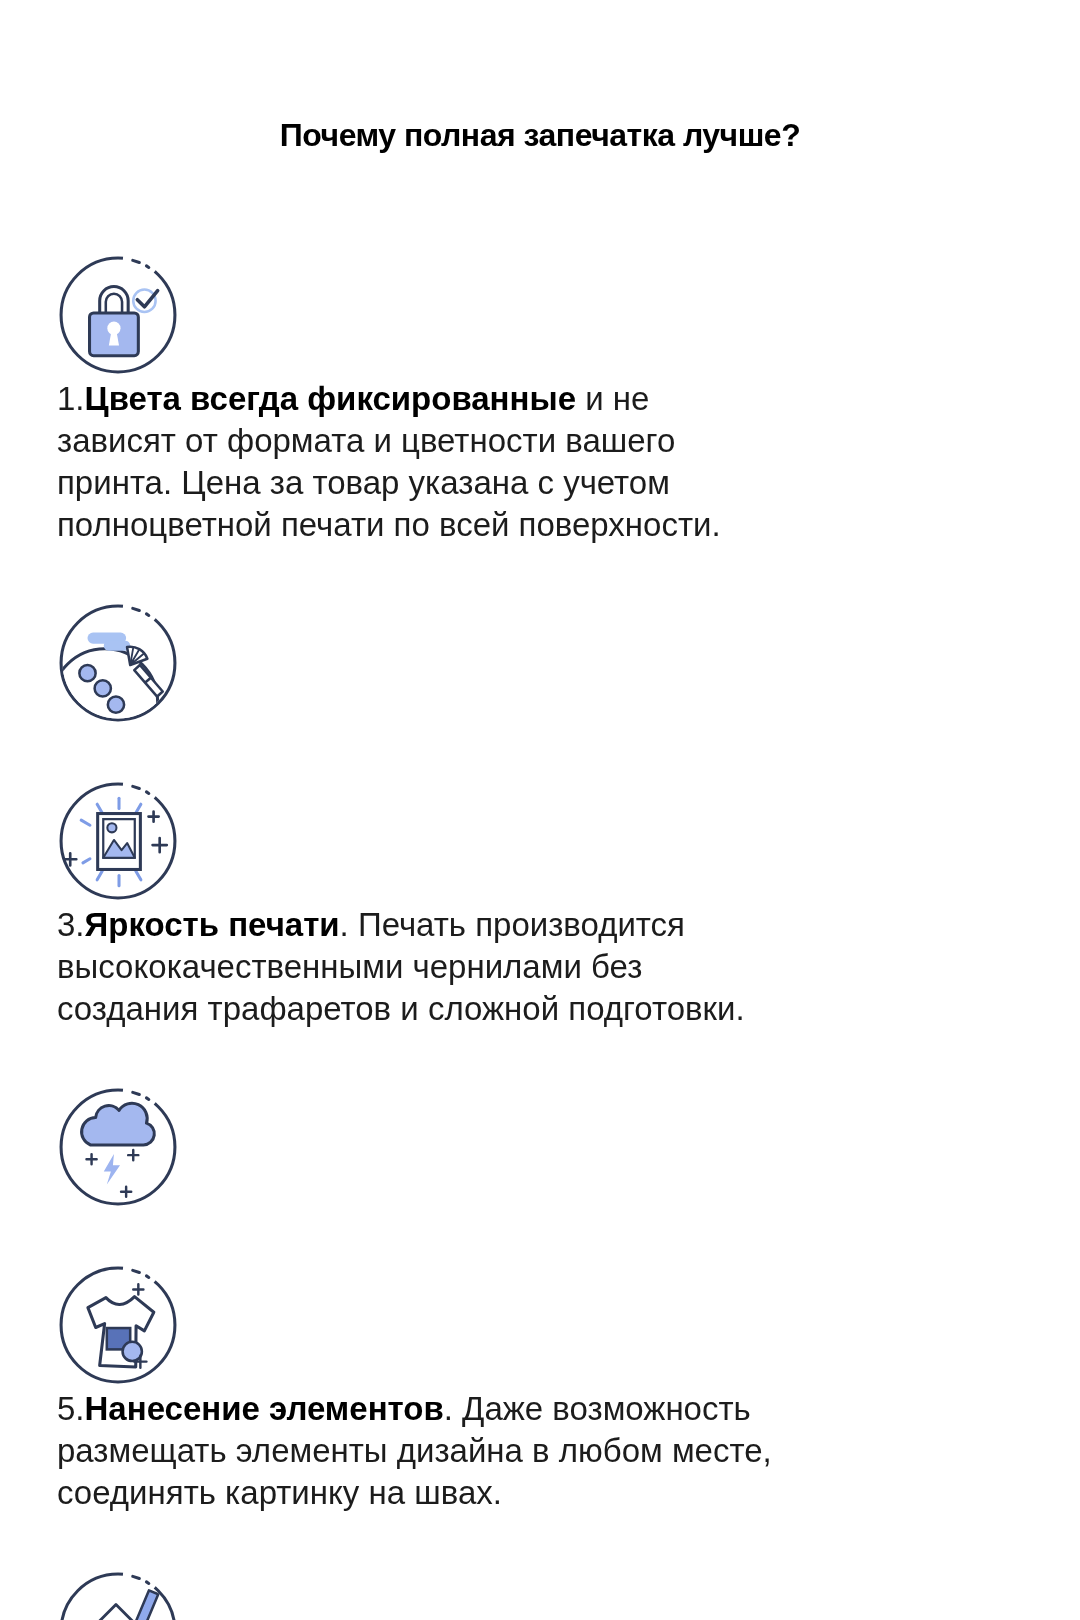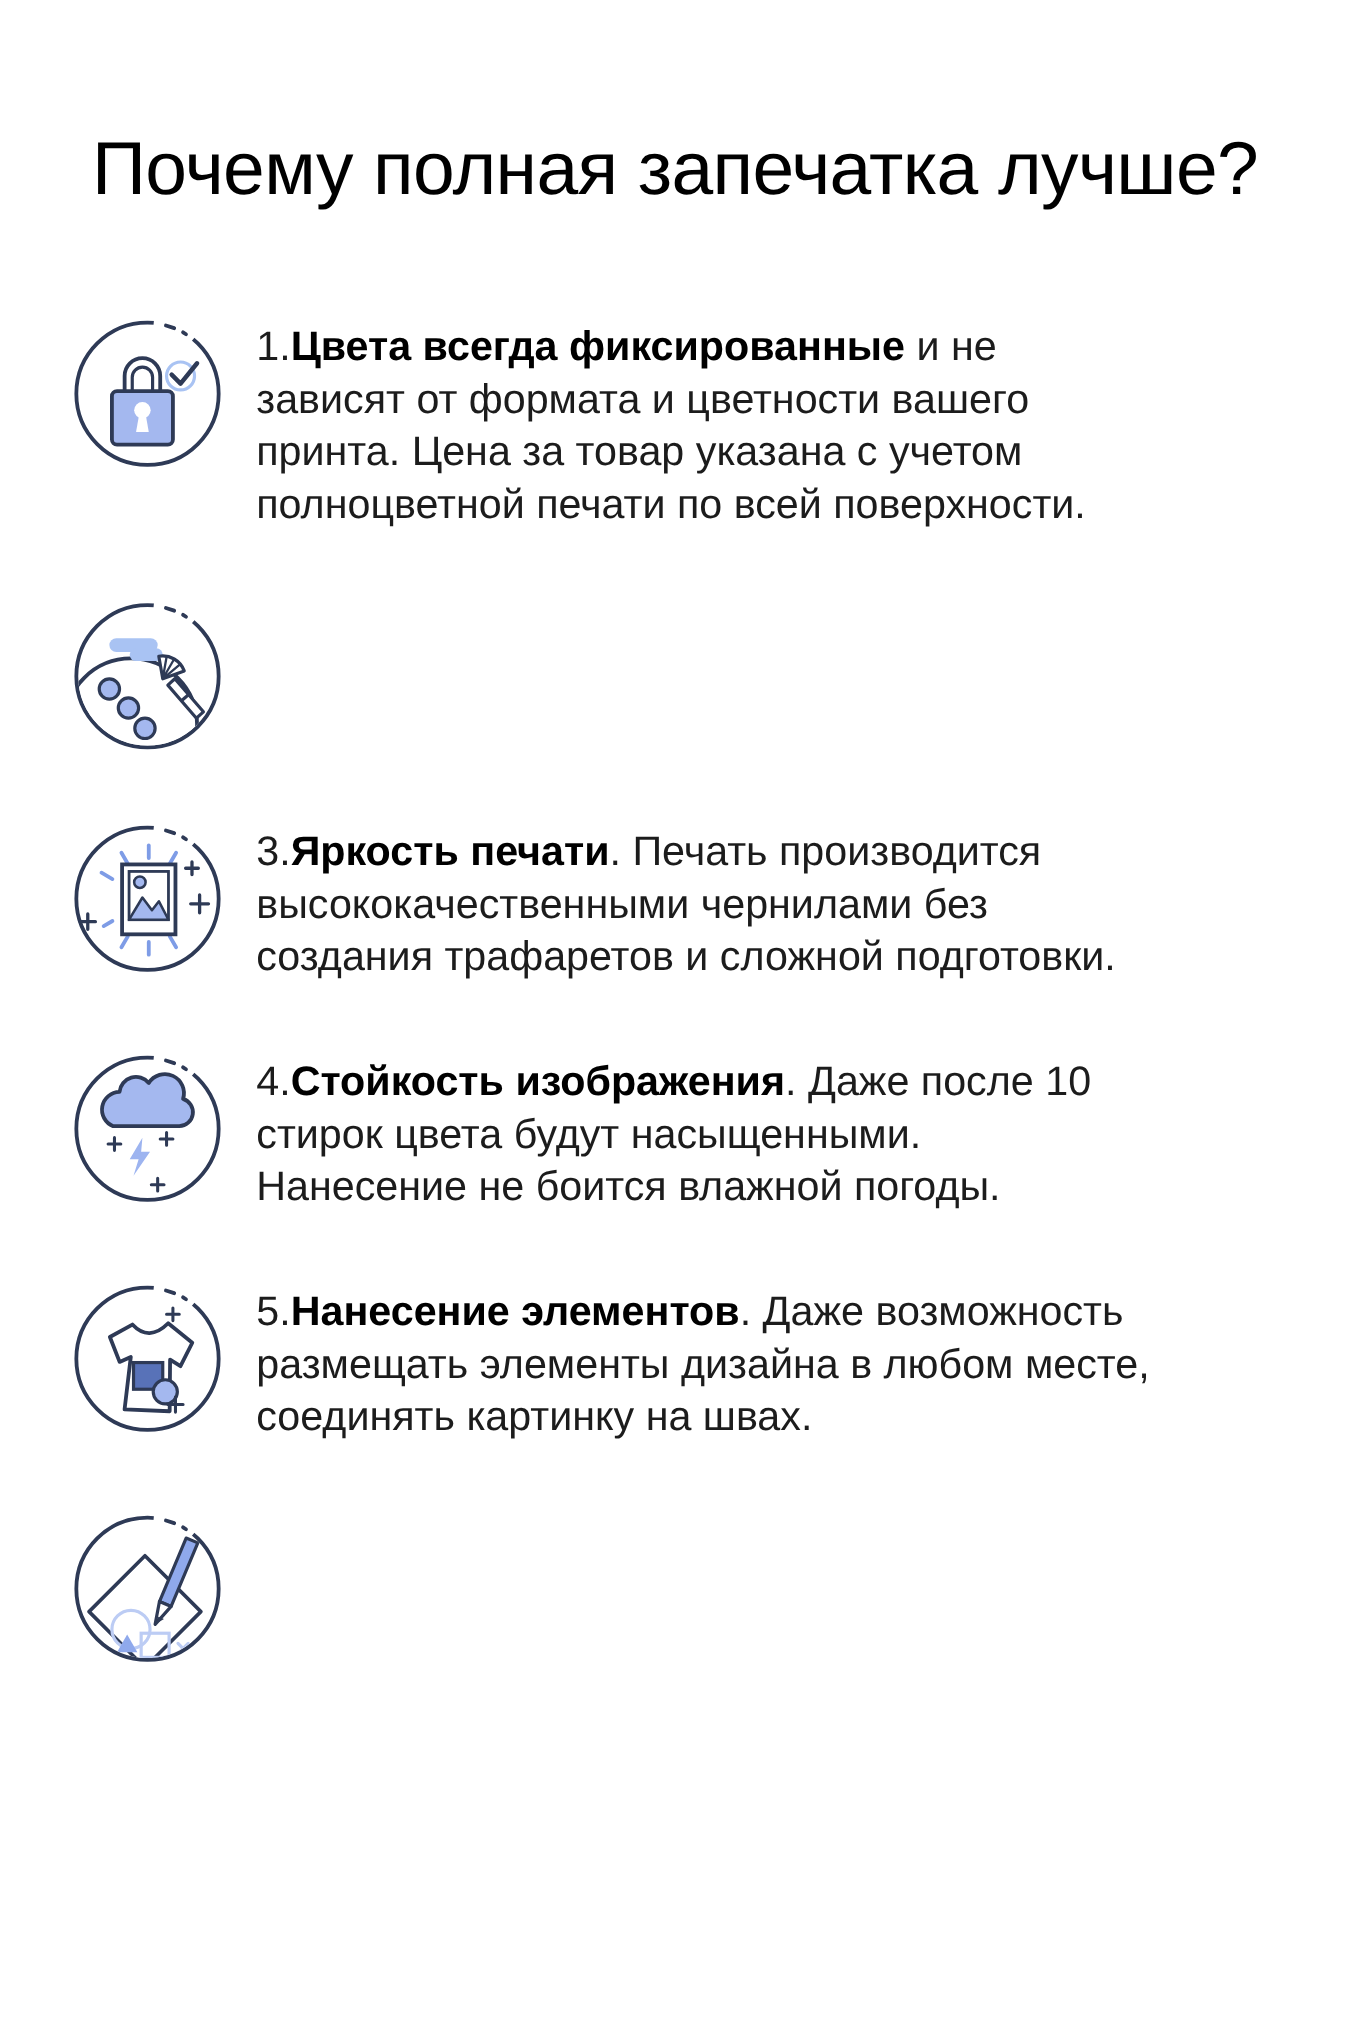--- a/index.html
+++ b/index.html
@@ -5,25 +5,25 @@
   html,body{margin:0;padding:0;background:#ffffff;}
   body{
     width:1080px;height:1620px;overflow:hidden;
     font-family:"Liberation Sans","DejaVu Sans",sans-serif;
     color:#1b1b1b;
   }
   .page{width:1080px;height:1620px;position:relative;}
   .title{
     margin:0;padding:106px 40px 0 40px;
     text-align:center;
-    font-size:60px;font-weight:400;color:#000;
+    font-size:32px;font-weight:700;color:#000;
     letter-spacing:-0.5px;line-height:58px;
   }
   .items{padding:90px 0 0 57px;}
-  .item{display:flex;align-items:flex-start;margin-bottom:56px;}
+  .item{display:flex;align-items:flex-start;margin-bottom:56px;flex-direction:column;}
   .icon-wrap{flex:0 0 122px;width:122px;height:122px;margin-right:26px;}
   .icon-wrap svg{width:122px;height:122px;display:block;}
   .item-text{
     margin:2px 0 0 0;width:845px;
     font-size:33px;line-height:42px;color:#1c1c1c;
     white-space:pre-line;
   }
   .item-text b{font-weight:700;color:#000;}
 </style>
 </head>
@@ -127,23 +127,20 @@
           <path d="M88 11.7 L90.3 13.2" stroke="#2e3a56" stroke-width="3" stroke-linecap="round"></path>
           <path d="M33 58 H85 A11 11 0 0 0 88 36.5 A15 15 0 0 0 61 24 A13 13 0 0 0 38 31 A14 14 0 0 0 33 58 Z" fill="#a4b8ef" stroke="#2e3a56" stroke-width="3" stroke-linejoin="round"></path>
           <path d="M56 67 L46 84 L53 84 L49 97 L62 78 L55 78 Z" fill="#9db4f0"></path>
           <g stroke="#2e3a56" stroke-width="2.4" stroke-linecap="round">
             <path d="M29 72 H39 M34 67 V77"></path>
             <path d="M70 68 H80 M75 63 V73"></path>
             <path d="M63 104 H73 M68 99 V109"></path>
           </g>
         </svg>
       </div>
-      <p class="item-text"><span>4.</span><b>Стойкость изображения</b><span>. Даже после 10
-стирок цвета будут насыщенными.
-Нанесение не боится влажной погоды.</span></p>
     </div>
 
     <div class="item">
       <div class="icon-wrap">
         <svg viewBox="0 0 120 120">
           <circle cx="60" cy="60" r="56" fill="#fff" stroke="#2e3a56" stroke-width="3"></circle>
           <path d="M64.9 4.2 A56 56 0 0 1 96 17.1" stroke="#fff" stroke-width="9" fill="none"></path>
           <path d="M74.5 6.3 L81 8.4" stroke="#2e3a56" stroke-width="3" stroke-linecap="round"></path>
           <path d="M88 11.7 L90.3 13.2" stroke="#2e3a56" stroke-width="3" stroke-linecap="round"></path>
           <g transform="rotate(4 60 64)">

